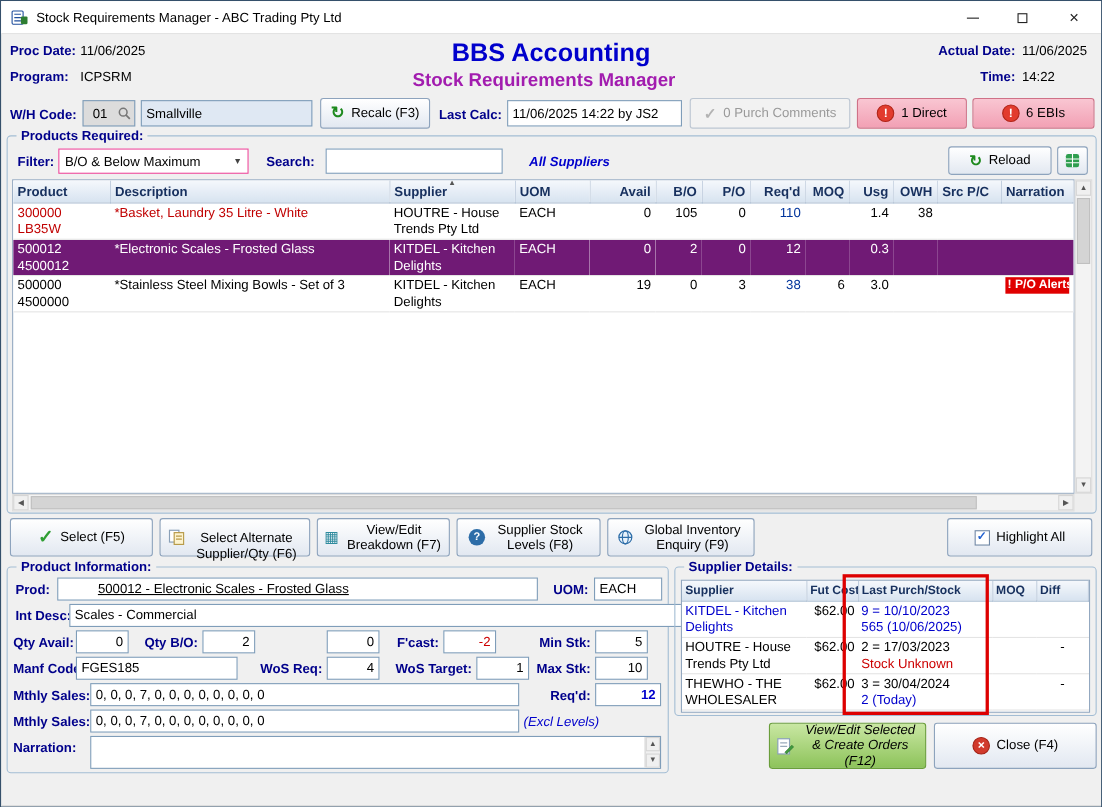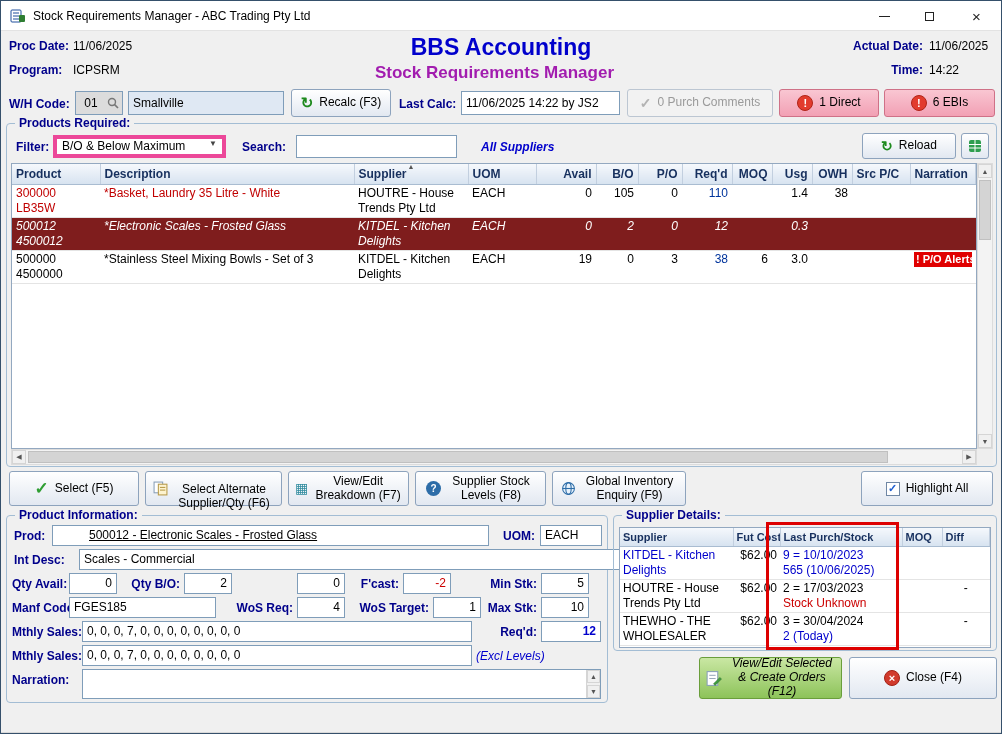--- a/index.html
+++ b/index.html
@@ -25,42 +25,42 @@
              font-weight:bold;font-size:11px;display:flex;align-items:center;justify-content:center;flex:0 0 auto;}
   .close-ico{width:16px;height:16px;border-radius:50%;background:#d13a2c;border:1px solid #a32115;color:#fff;
              font-weight:bold;font-size:11px;display:flex;align-items:center;justify-content:center;flex:0 0 auto;}
   .q-ico{width:15px;height:15px;border-radius:50%;background:#2d6da8;color:#fff;font-weight:bold;font-size:10px;
          display:flex;align-items:center;justify-content:center;flex:0 0 auto;}
   .checkbox{width:14px;height:14px;background:#fff;border:1px solid #6f87a5;display:flex;align-items:center;
             justify-content:center;font-size:11px;font-weight:bold;color:#1f5fd0;flex:0 0 auto;}
   .groupbox{position:absolute;border:1px solid #a3bdd4;border-radius:4px;}
   .gb-title{position:absolute;top:-8px;left:8px;background:#f0f0f0;padding:0 4px;color:#00008b;
             font-weight:bold;font-size:12px;line-height:14px;white-space:nowrap;}
-  .combo{position:absolute;background:#fff;border:4px solid #ec4899;display:flex;
+  .combo{position:absolute;background:#fff;border:1px solid #ec4899;display:flex;align-items:center;
          justify-content:space-between;padding:0 5px;font-size:12px;}
   .combo-arrow{font-size:8px;color:#444;}
   
   #titlebar{position:absolute;left:0;top:0;width:1000px;height:30px;background:#fff;border-bottom:1px solid #e3e3e3;}
   .win-btn{position:absolute;top:0;height:30px;display:flex;align-items:center;justify-content:center;color:#222;font-size:15px;}
   .minbar{width:11px;height:1px;background:#222;display:block;}
   .maxbox{width:9px;height:9px;border:1px solid #222;display:block;}
   
   #prod-table{border-collapse:collapse;table-layout:fixed;width:964px;font-size:12px;background:#fff;}
   #prod-table th{background:linear-gradient(#f5f8fc,#d7e3f0);border-right:1px solid #c2cfdf;border-bottom:1px solid #a9bcd1;
        color:#17305e;font-weight:bold;font-size:12px;height:20px;padding:1px 4px;text-align:left;
        position:relative;white-space:nowrap;overflow:hidden;}
   #prod-table th.num{text-align:right;}
   #prod-table td{vertical-align:top;padding:1px 4px;font-size:12px;line-height:15px;height:32px;
        border-bottom:1px solid #e4e4e4;overflow:hidden;}
   #prod-table td.num{text-align:right;}
   #prod-table td.desc{white-space:nowrap;}
   .sup-wrap{display:block;white-space:normal;}
   .c-red{color:#c00000;}
   .reqd-val{color:#00349c;}
-  tr.sel{background:#7f1d1d;font-style:italic;}
+  tr.sel{background:#701a75;}
   tr.sel td{border-bottom:1px solid #1b5fa8;}
   tr.sel td, tr.sel td span, tr.sel td div{color:#fff;}
   .sort-arrow{position:absolute;top:-1px;left:50%;transform:translateX(-50%);font-size:7px;color:#555;line-height:7px;}
   .po-alert{display:inline-block;max-width:100%;background:#e00000;color:#fff;font-weight:bold;font-size:11px;
             line-height:15px;padding:0 2px;white-space:nowrap;overflow:hidden;}
   
   .vscroll,.hscroll{position:absolute;background:#f3f3f3;border:1px solid #dcdcdc;}
   .sbtn{position:absolute;display:flex;align-items:center;justify-content:center;font-size:7px;color:#555;
         background:#f0f0f0;border:1px solid #d5d5d5;}
   .sthumb{position:absolute;background:#d4d4d4;border:1px solid #c0c0c0;}
@@ -341,21 +341,21 @@
   <div class="groupbox" style="left:5px;top:514px;width:602px;height:188px;">
     <span class="gb-title">Product Information:</span>
     <div class="lbl" style="left:7px;top:13px;">Prod:</div>
     <div class="field" style="left:45px;top:9px;width:437px;height:21px;">
       <span class="link">500012 - Electronic Scales - Frosted Glass</span>
     </div>
     <div class="lbl" style="left:496px;top:13px;">UOM:</div>
     <div class="field" style="left:533px;top:9px;width:62px;height:21px;"><span>EACH</span></div>
 
     <div class="lbl" style="left:7px;top:37px;">Int Desc:</div>
-    <div class="field" style="left:72px;top:33px;width:585px;height:21px;"><span>Scales - Commercial</span></div>
+    <div class="field" style="left:56px;top:33px;width:585px;height:21px;"><span>Scales - Commercial</span></div>
 
     <div class="lbl" style="left:5px;top:61px;">Qty Avail:</div>
     <div class="field num" style="left:62px;top:57px;width:48px;height:21px;"><span>0</span></div>
     <div class="lbl r" style="left:113px;top:61px;width:60px;">Qty B/O:</div>
     <div class="field num" style="left:177px;top:57px;width:48px;height:21px;"><span>2</span></div>
     <div class="lbl r" style="left:226px;top:61px;width:60px;margin-top:43px;">Qty P/O:</div>
     <div class="field num" style="left:290px;top:57px;width:48px;height:21px;"><span>0</span></div>
     <div class="lbl r" style="left:336px;top:61px;width:56px;">F'cast:</div>
     <div class="field num" style="left:396px;top:57px;width:48px;height:21px;"><span style="color:#cc0000;">-2</span></div>
     <div class="lbl r" style="left:430px;top:61px;width:100px;">Min Stk:</div>

